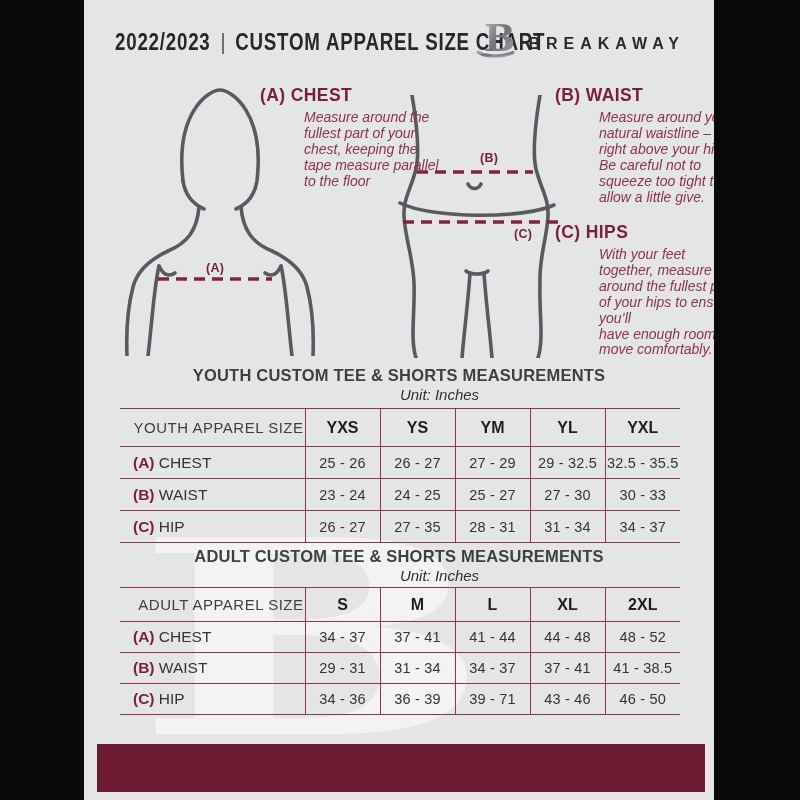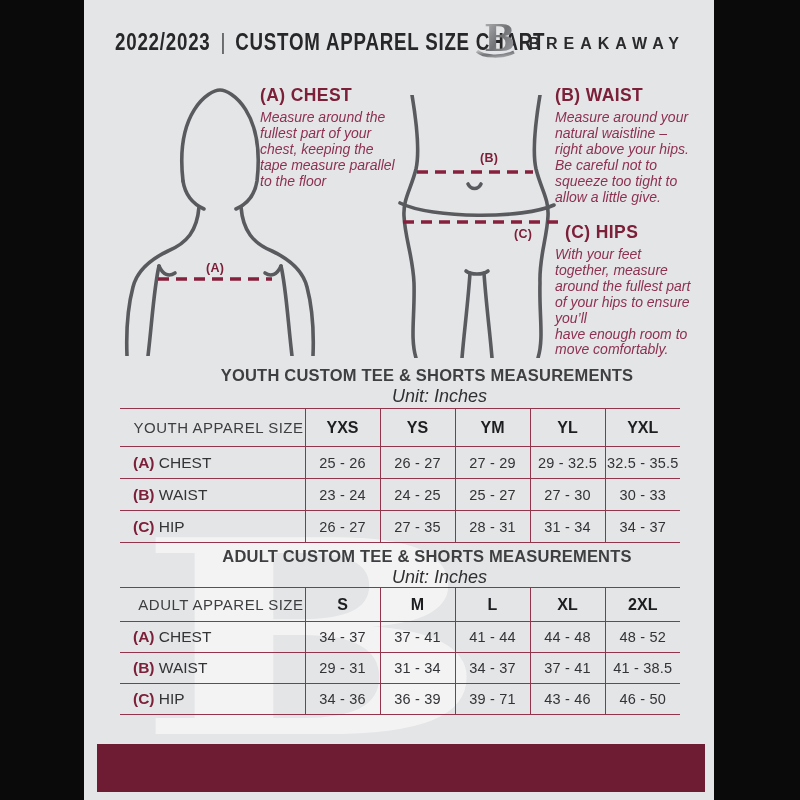--- a/index.html
+++ b/index.html
@@ -25,26 +25,26 @@
 
   
   .fig{position:absolute;}
   .fig path{fill:none;stroke:#595a5e;stroke-width:3.6;stroke-linecap:round;}
   .fig line{stroke:#87203c;stroke-width:3.4;stroke-dasharray:11 7;}
   .marker{position:absolute;font-weight:bold;font-size:12.5px;color:#7c2039;letter-spacing:0.3px;}
 
   
   .guide-title{position:absolute;font-size:17.5px;font-weight:bold;color:#7c2039;letter-spacing:0.4px;}
   .guide-desc{position:absolute;font-size:14px;line-height:15.9px;font-style:italic;
-              color:#8d3150;white-space:pre-line;}
+              color:#8d3150;white-space:pre-line;padding-left:44px;}
 
   
   .tbl-title{position:absolute;left:0;width:630px;text-align:center;font-weight:bold;
-             font-size:16.5px;color:#3e3f41;letter-spacing:0.2px;margin-left:28px;}
-  .tbl-unit{position:absolute;left:0;width:711px;text-align:center;font-size:18px;
+             font-size:16.5px;color:#3e3f41;letter-spacing:0.2px;}
+  .tbl-unit{position:absolute;left:0;width:711px;text-align:center;font-size:15px;
             font-style:italic;color:#2f3032;}
   table.size{position:absolute;left:36px;width:560px;border-collapse:collapse;table-layout:fixed;}
   table.size td{border-bottom:1.4px solid #93344c;background:transparent;}
   table.size thead td{border-top:1.4px solid #93344c;}
   table.size td + td{border-left:1.4px solid #93344c;}
   .hcell{font-weight:bold;font-size:16px;color:#1d1e20;text-align:center;}
   .lhead{font-size:15px;color:#3d3e40;padding-left:13px;letter-spacing:0.5px;text-align:right;}
   .lcell{font-size:15.5px;color:#333436;padding-left:13px;}
   .vcell{font-size:14.5px;color:#323336;text-align:center;letter-spacing:0.2px;}
   .prefix{font-weight:bold;color:#7c2039;}
@@ -118,21 +118,21 @@
 to the floor</div>
 
       <div class="guide-title" style="left:471px;top:85px;">(B) WAIST</div>
       <div class="guide-desc" style="left:471px;top:110px;width:175px;">Measure around your
 natural waistline –
 right above your hips.
 Be careful not to
 squeeze too tight to
 allow a little give.</div>
 
-      <div class="guide-title" style="left:481px;top:222px;">(C) HIPS</div>
+      <div class="guide-title" style="left:471px;top:222px;">(C) HIPS</div>
       <div class="guide-desc" style="left:471px;top:247px;width:185px;">With your feet
 together, measure
 around the fullest part
 of your hips to ensure
 you’ll
 have enough room to
 move comfortably.</div>
 
       <div class="tbl-title" style="top:366px;">YOUTH CUSTOM TEE &amp; SHORTS MEASUREMENTS</div>
       <div class="tbl-unit" style="top:386px;">Unit: Inches</div>

